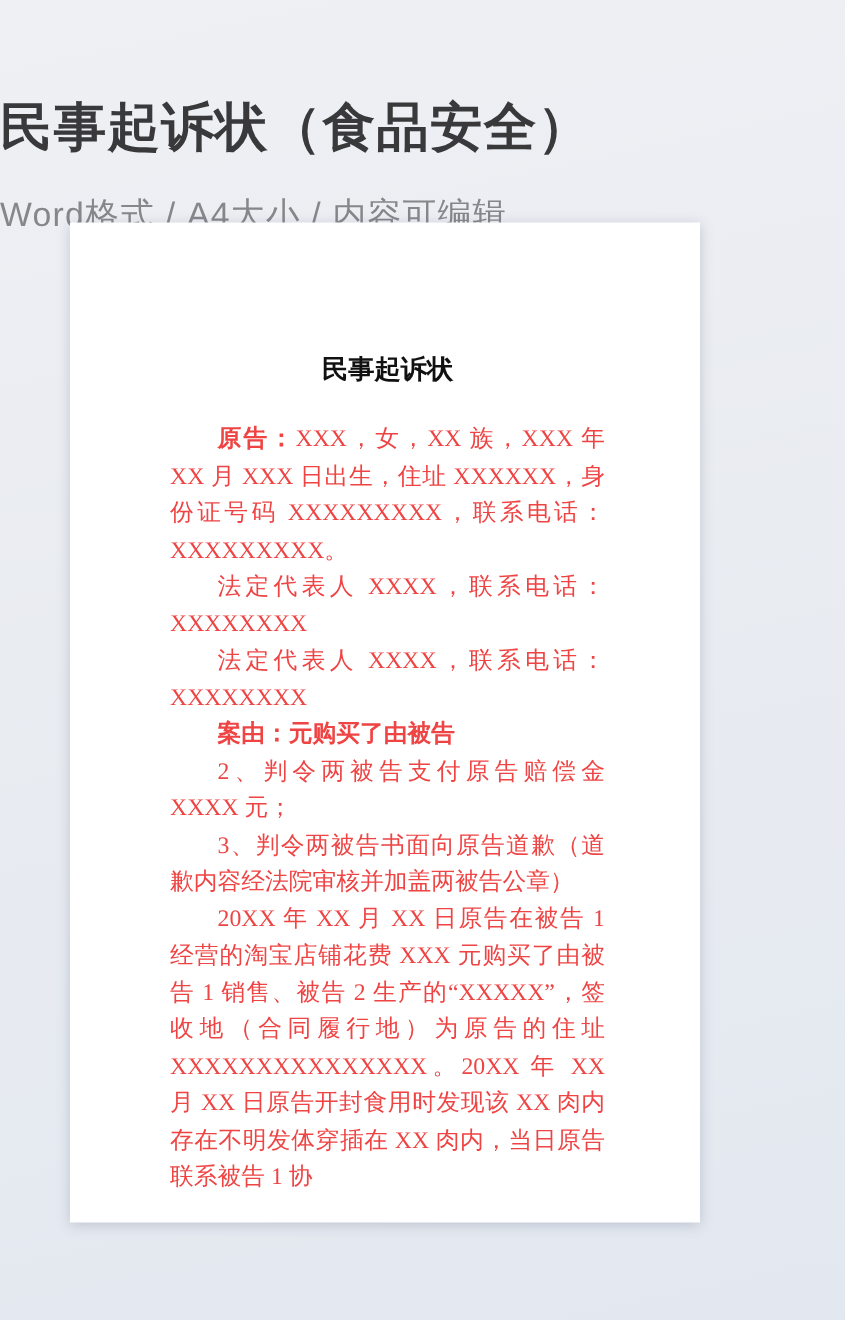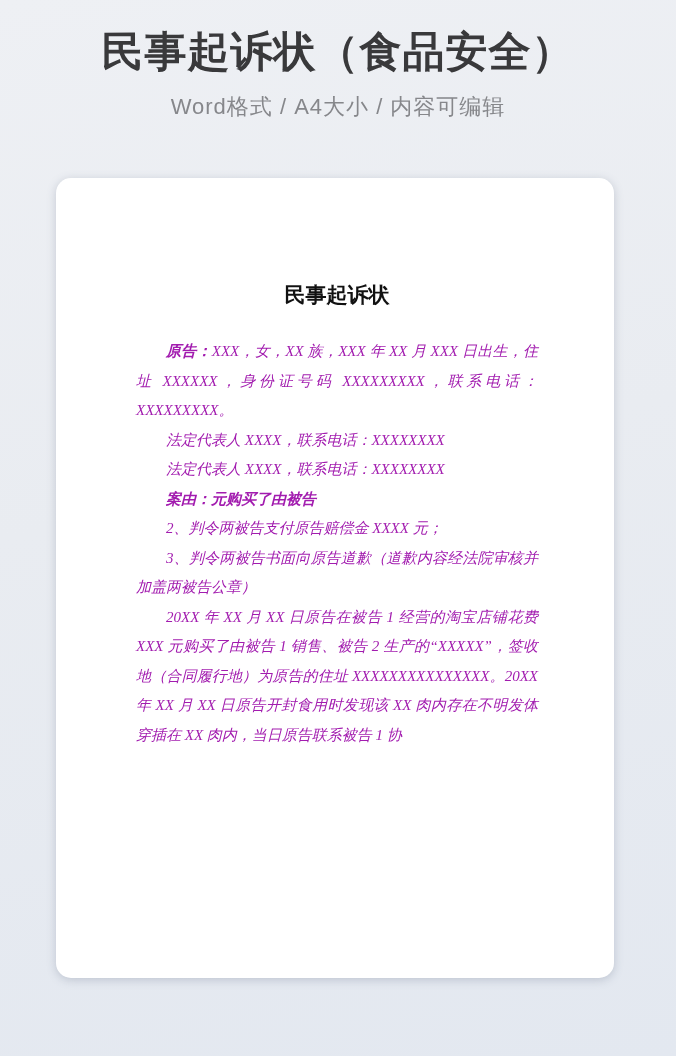--- a/index.html
+++ b/index.html
@@ -6,66 +6,64 @@
   html, body { margin: 0; padding: 0; }
   body {
     width: 676px;
     height: 1056px;
     position: relative;
     overflow: hidden;
     background: linear-gradient(168deg, #eef0f4 0%, #e9ecf1 45%, #e3e8f0 100%);
     font-family: "Liberation Sans", sans-serif;
   }
   .header {
-    text-align: center;
-    padding-top: 24px;
+    text-align: left;
+    padding-top: 74px;
   }
   .header-title {
     margin: 0;
     font-size: 42px;
     font-weight: bold;
     letter-spacing: 1px;
     color: #39393b;
     font-family: "Liberation Sans", sans-serif;
   }
   .header-subtitle {
-    margin-top: 12px;
-    font-size: 22px;
+    margin-top: 24px;
+    font-size: 27px;
     color: #86878b;
     letter-spacing: 1px;
   }
   .page {
     position: absolute;
     left: 56px;
     top: 178px;
-    width: 558px;
+    width: 504px;
     height: 800px;
     background: #ffffff;
     box-shadow: 0 2px 10px rgba(90, 100, 125, 0.28);
     padding: 103px 76px 0 80px;
     overflow: hidden;
-    border-radius: 15px;
   }
   .doc-title {
     margin: 0 0 28px 0;
     text-align: center;
     font-family: "Liberation Serif", "DejaVu Serif", serif;
     font-size: 21px;
     font-weight: bold;
     color: #111111;
   }
   .para {
     margin: 0;
     font-family: "Liberation Serif", "DejaVu Serif", serif;
-    font-size: 15px;
+    font-size: 19px;
     line-height: 29.5px;
-    color: #a21caf;
+    color: #ef4444;
     text-align: justify;
     text-indent: 2em;
-    font-style: italic;
   }
   .plabel { font-weight: bold; }
 </style>
 </head>
 <body>
 
 <div class="header">
   <h1 class="header-title">民事起诉状（食品安全）</h1>
   <div class="header-subtitle">Word格式 / A4大小 / 内容可编辑</div>
 </div>

